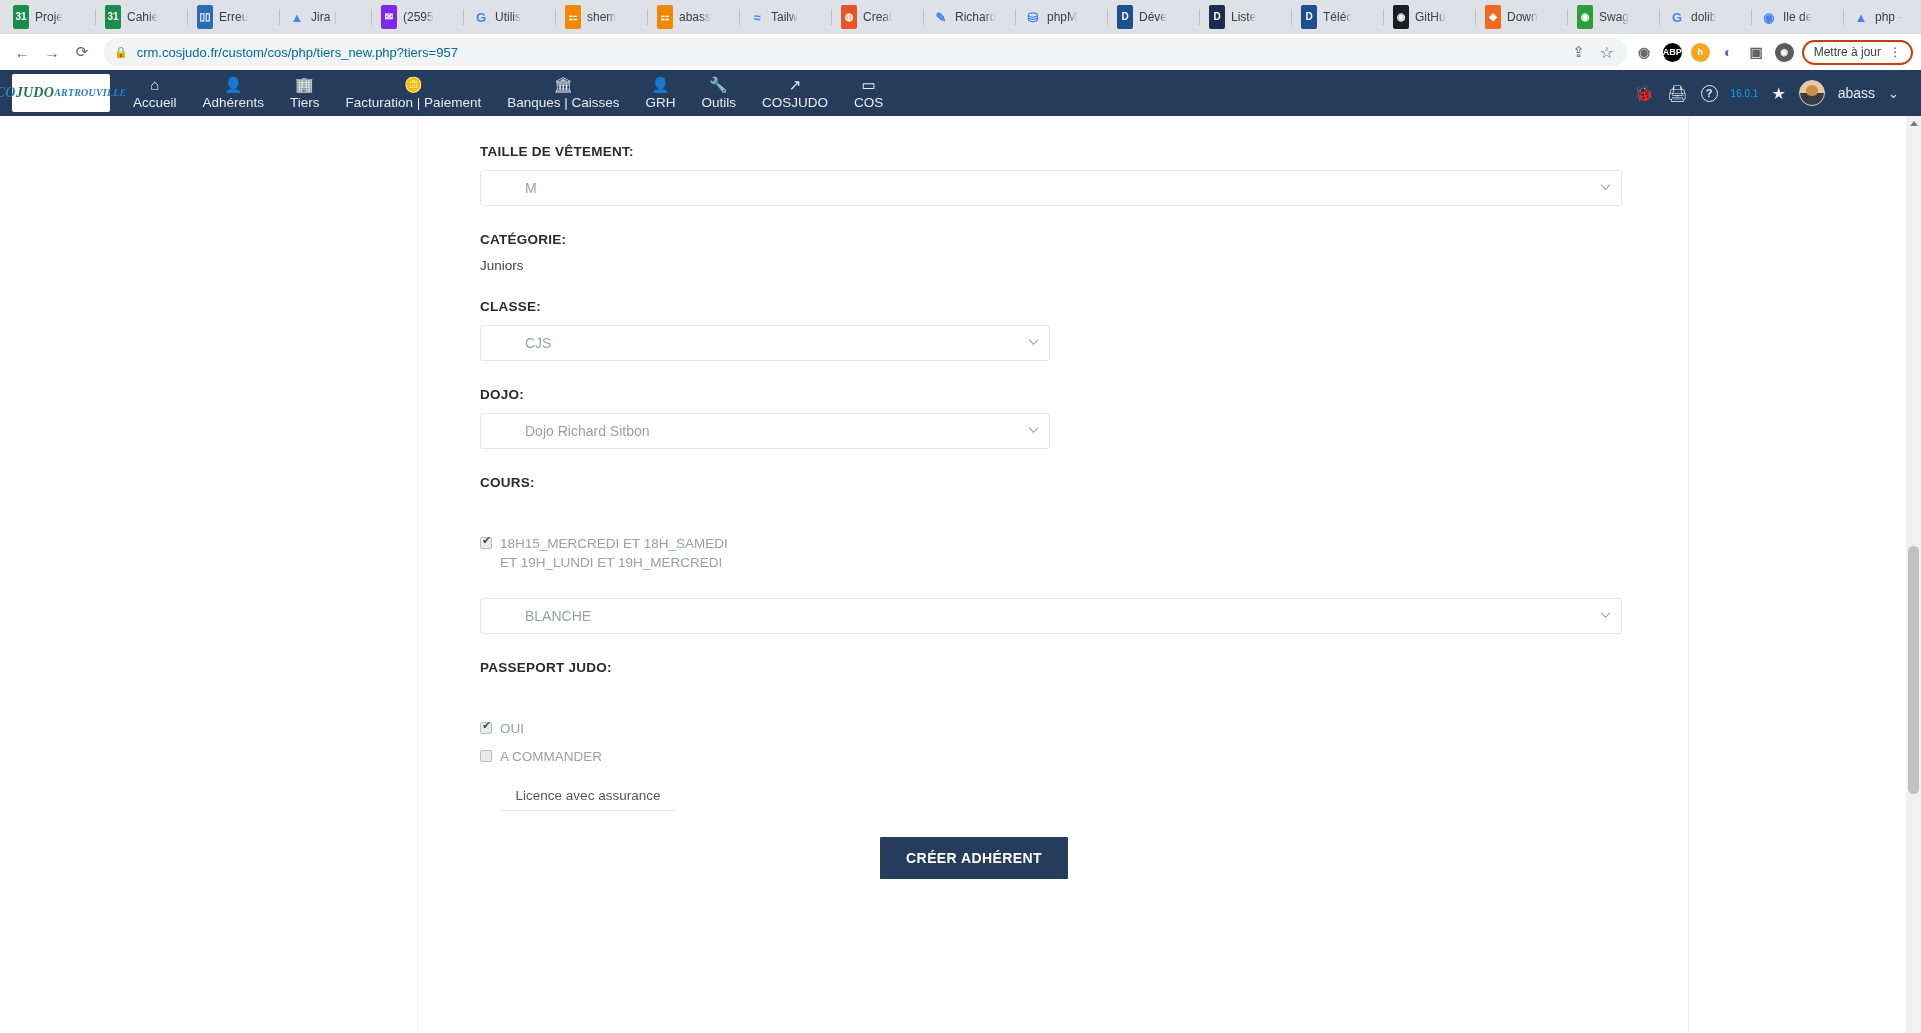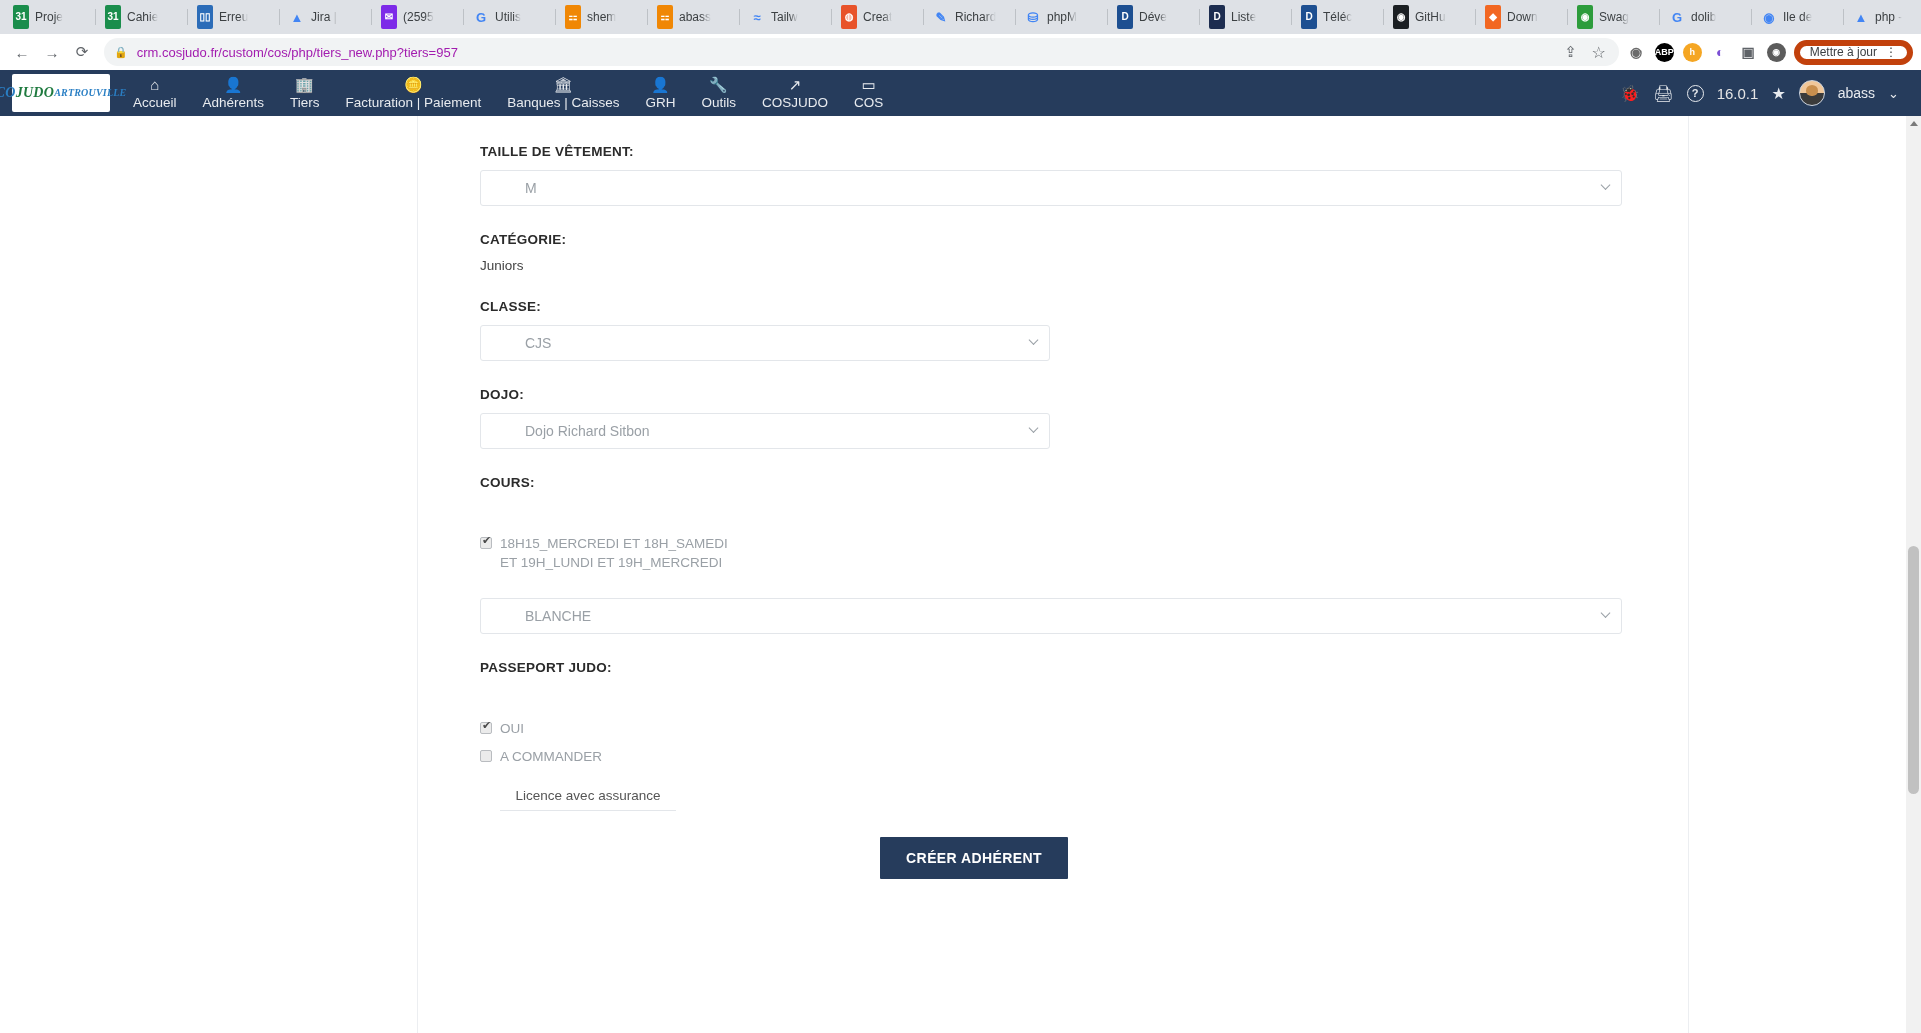--- a/index.html
+++ b/index.html
@@ -50,31 +50,31 @@
     width:28px; height:28px; border-radius:50%;
     display:flex; align-items:center; justify-content:center;
     color:#5f6368; font-size:15px; flex:0 0 auto;
   }
   .omnibox {
     flex:1; height:28px; background:#f1f3f4; border-radius:14px;
     display:flex; align-items:center; padding:0 10px; gap:9px;
     margin:0 6px; min-width:0;
   }
   .omnibox .url {
-    font-size:13px; color:#a21caf; white-space:nowrap;
+    font-size:13px; color:#0369a1; white-space:nowrap;
     overflow:hidden; flex:1;
   }
   .omni-right{ display:flex; align-items:center; gap:8px; }
   .ext-ico{
     width:19px; height:19px; border-radius:50%;
     display:flex; align-items:center; justify-content:center;
     font-size:9px; color:#fff; font-weight:bold; flex:0 0 auto;
   }
   .update-btn{
-    height:25px; border:6px solid #c2410c; border-radius:13px;
+    height:25px; border:2px solid #c2410c; border-radius:13px;
     display:flex; align-items:center; padding:0 10px; gap:8px;
     font-size:12px; color:#3c4043; margin-left:6px; white-space:nowrap;
   }
 
   
   .app-shell{
     width:1921px; height:1033px; background:#fff;
     position:relative;
   }
   .navbar{
@@ -96,21 +96,21 @@
     display:flex; flex-direction:column; align-items:center;
     justify-content:center; gap:2px; padding:3px 13px;
     color:#e8ebef; font-size:13.5px; white-space:nowrap;
   }
   .navitem .nic{ font-size:15px; line-height:16px; }
   .navright{
     margin-left:auto; display:flex; align-items:center;
     gap:13px; padding-right:22px; color:#e8ebef;
   }
   .navright .ri{ font-size:16px; }
-  .ver{ font-size:15px; color:#e5e5e5; }
+  .ver{ font-size:10px; color:#0ea5e9; }
   .avatar{
     width:26px; height:26px; border-radius:50%;
     background:linear-gradient(#f0c79a 52%, #3b3b3b 52%);
     border:1px solid #cfd6e0; position:relative; overflow:hidden;
   }
   .avatar::after{
     content:""; position:absolute; left:50%; top:4px;
     transform:translateX(-50%);
     width:12px; height:11px; border-radius:50% 50% 45% 45%;
     background:#c98f4e;

